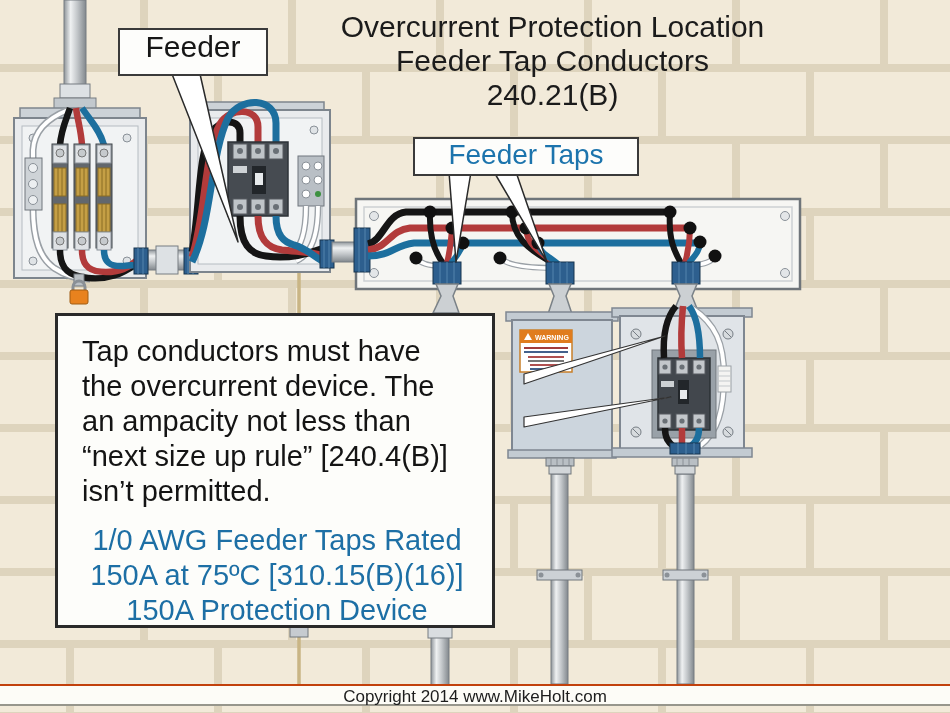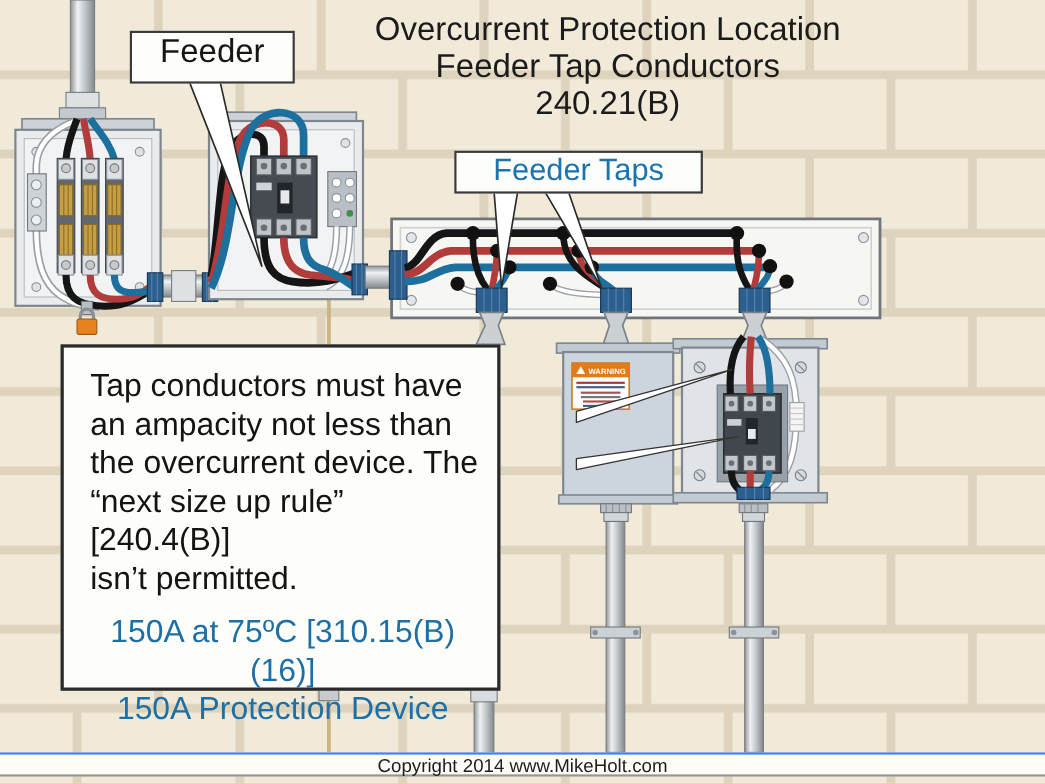--- a/index.html
+++ b/index.html
@@ -15,29 +15,29 @@
     font-size:30px;line-height:34px;color:#1b1b1b;
   }
   .title-block .it{}
   .callout{
     background:#fdfdfb;border:2px solid #3a3a3a;text-align:center;
     display:flex;justify-content:center;
   }
   .feeder-box{left:118px;top:28px;width:150px;height:48px;font-size:30px;color:#161616;}
   .feeder-taps-box{left:413px;top:137px;width:226px;height:39px;font-size:28px;color:#1c74ad;border-width:2px;}
   .note-box{
-    left:55px;top:313px;width:400px;height:315px;
+    left:55px;top:313px;width:440px;height:315px;
     background:#fdfdfa;border:3px solid #2a2a2a;
     padding:18px 10px 0 24px;
   }
   .note-black{font-size:29px;line-height:35px;color:#141414;}
   .note-blue{margin-top:14px;font-size:29px;line-height:35px;color:#1d6fa5;text-align:center;margin-left:-10px;}
   .footer-bar{
     left:0;top:684px;width:950px;height:22px;background:#fdfcf7;
-    border-top:2px solid #3b82f6;border-bottom:2px solid #97968c;
+    border-top:2px solid #c2410c;border-bottom:2px solid #97968c;
     text-align:center;font-size:17px;line-height:22px;color:#1d1d1d;
   }
 </style>
 </head>
 <body>
 
 <div class="stage">
 
 <svg width="950" height="713" viewBox="0 0 950 713">
   <defs>
@@ -434,26 +434,27 @@
   <span>Feeder</span>
 </div>
 
 <div class="overlay callout feeder-taps-box">
   <span>Feeder Taps</span>
 </div>
 
 <div class="overlay note-box">
   <div class="note-black">
     <div>Tap conductors must have</div>
+    <div>the overcurrent device. The</div>
     <div>an ampacity not less than</div>
-    <div>the overcurrent device. The</div>
     <div>“next size up rule” [240.4(B)]</div>
     <div>isn’t permitted.</div>
   </div>
   <div class="note-blue">
+    <div>1/0 AWG Feeder Taps Rated</div>
     <div>150A at 75ºC [310.15(B)(16)]</div>
     <div>150A Protection Device</div>
   </div>
 </div>
 
 <div class="overlay footer-bar">
   <span>Copyright 2014 www.MikeHolt.com</span>
 </div>
 
 </div>

